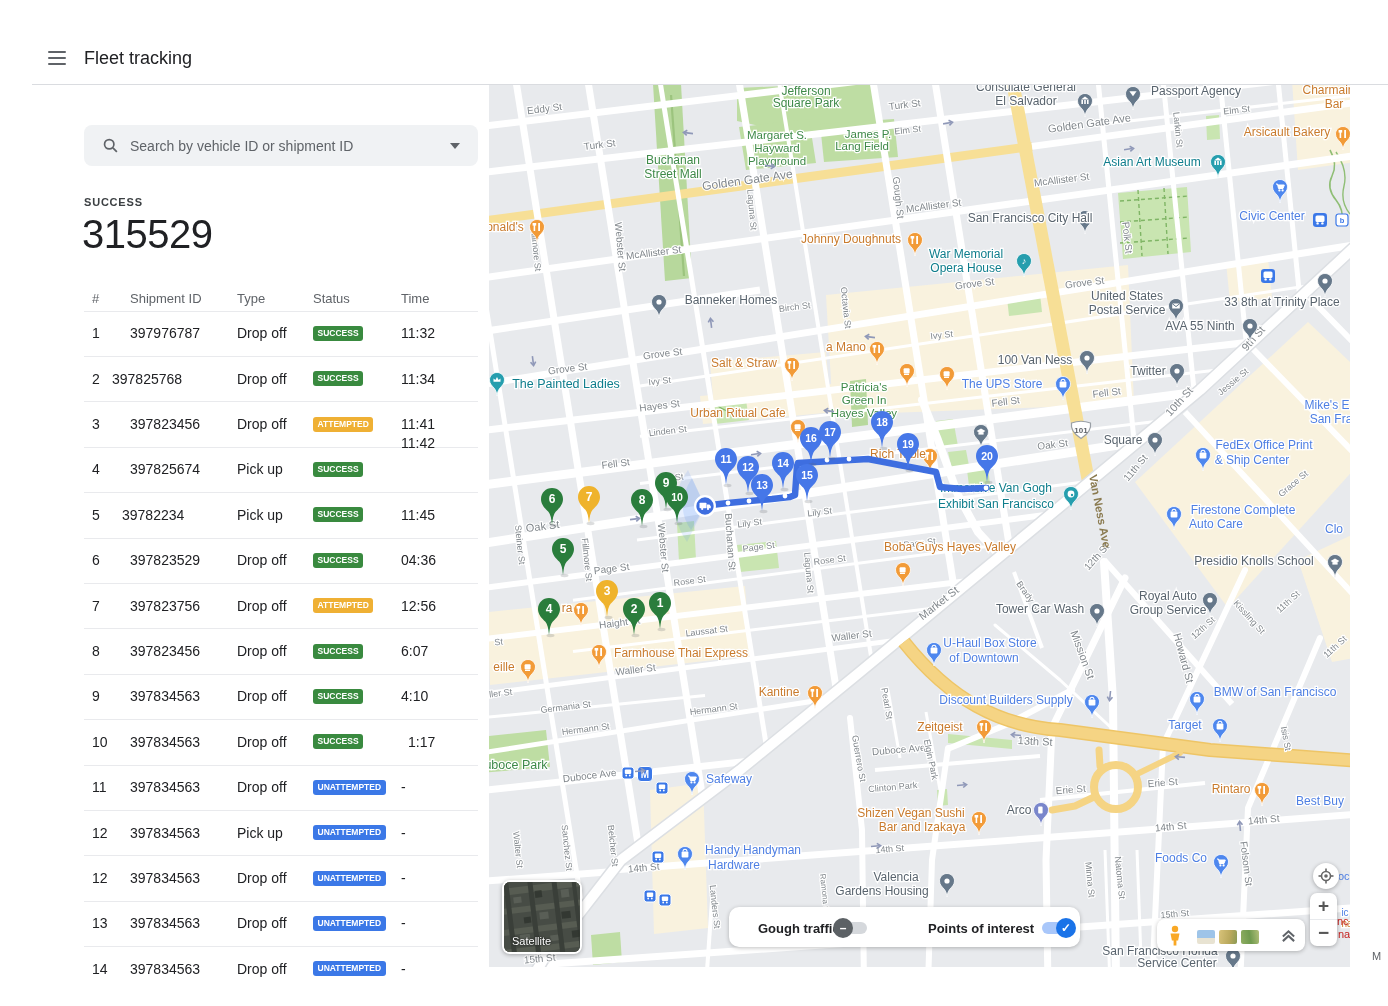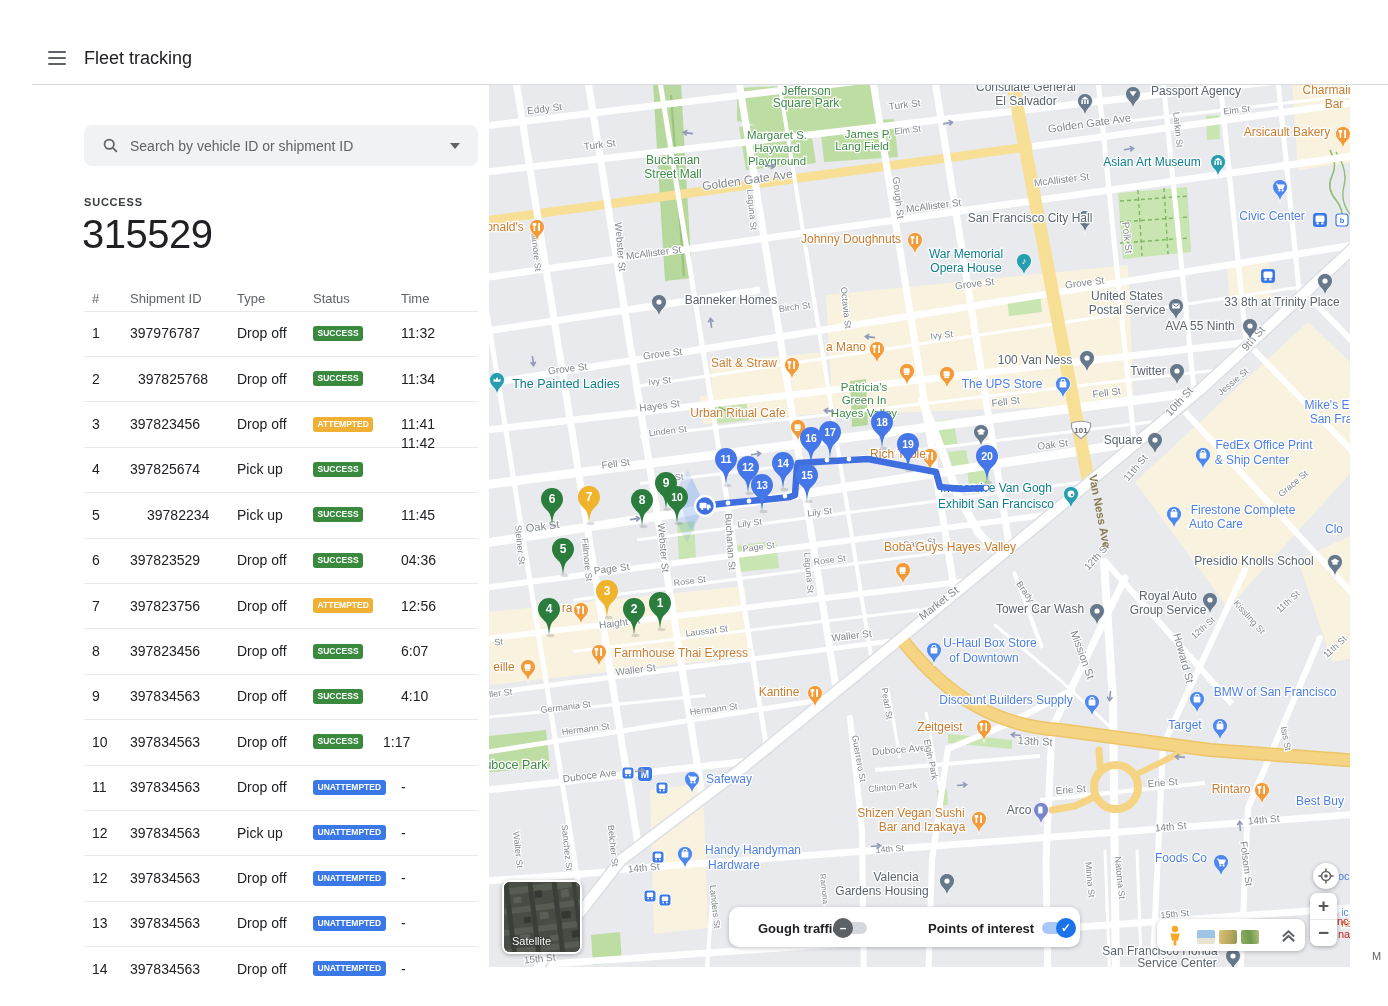--- a/index.html
+++ b/index.html
@@ -59,39 +59,39 @@
 <div class="hc" style="left:313px">Status</div>
 <div class="hc" style="left:401px">Time</div>
 <div class="sep" style="top:310.5px"></div>
 <div class="rc" style="top:325.2px;left:92px;width:24px">1</div>
 <div class="rc" style="top:325.2px;left:130px">397976787</div>
 <div class="rc" style="top:325.2px;left:237px">Drop off</div>
 <div class="badge" style="top:325.7px;left:313px;background:#398a3f">SUCCESS</div>
 <div class="rc" style="top:325.2px;left:401px">11:32</div>
 <div class="sep" style="top:355.9px"></div>
 <div class="rc" style="top:370.6px;left:92px;width:24px">2</div>
-<div class="rc" style="top:370.6px;left:138px">397825768</div>
+<div class="rc" style="top:370.6px;left:112px">397825768</div>
 <div class="rc" style="top:370.6px;left:237px">Drop off</div>
 <div class="badge" style="top:371.1px;left:313px;background:#398a3f">SUCCESS</div>
 <div class="rc" style="top:370.6px;left:401px">11:34</div>
 <div class="sep" style="top:401.3px"></div>
 <div class="rc" style="top:416.0px;left:92px;width:24px">3</div>
 <div class="rc" style="top:416.0px;left:130px">397823456</div>
 <div class="rc" style="top:416.0px;left:237px">Drop off</div>
 <div class="badge" style="top:416.5px;left:313px;background:#efb034">ATTEMPTED</div>
 <div class="rc" style="top:416.0px;left:401px">11:41</div>
 <div class="sep" style="top:446.7px"></div>
 <div class="rc" style="top:461.4px;left:92px;width:24px">4</div>
 <div class="rc" style="top:461.4px;left:130px">397825674</div>
 <div class="rc" style="top:461.4px;left:237px">Pick up</div>
 <div class="badge" style="top:461.9px;left:313px;background:#398a3f">SUCCESS</div>
 <div class="rc" style="top:435px;left:401px">11:42</div>
 <div class="sep" style="top:492.1px"></div>
 <div class="rc" style="top:506.8px;left:92px;width:24px">5</div>
-<div class="rc" style="top:506.8px;left:147px">39782234</div>
+<div class="rc" style="top:506.8px;left:122px">39782234</div>
 <div class="rc" style="top:506.8px;left:237px">Pick up</div>
 <div class="badge" style="top:507.3px;left:313px;background:#398a3f">SUCCESS</div>
 <div class="rc" style="top:506.8px;left:401px">11:45</div>
 <div class="sep" style="top:537.5px"></div>
 <div class="rc" style="top:552.2px;left:92px;width:24px">6</div>
 <div class="rc" style="top:552.2px;left:130px">397823529</div>
 <div class="rc" style="top:552.2px;left:237px">Drop off</div>
 <div class="badge" style="top:552.7px;left:313px;background:#398a3f">SUCCESS</div>
 <div class="rc" style="top:552.2px;left:401px">04:36</div>
 <div class="sep" style="top:582.9px"></div>
@@ -110,21 +110,21 @@
 <div class="rc" style="top:688.4px;left:92px;width:24px">9</div>
 <div class="rc" style="top:688.4px;left:130px">397834563</div>
 <div class="rc" style="top:688.4px;left:237px">Drop off</div>
 <div class="badge" style="top:688.9px;left:313px;background:#398a3f">SUCCESS</div>
 <div class="rc" style="top:688.4px;left:401px">4:10</div>
 <div class="sep" style="top:719.1px"></div>
 <div class="rc" style="top:733.8px;left:92px;width:24px">10</div>
 <div class="rc" style="top:733.8px;left:130px">397834563</div>
 <div class="rc" style="top:733.8px;left:237px">Drop off</div>
 <div class="badge" style="top:734.3px;left:313px;background:#398a3f">SUCCESS</div>
-<div class="rc" style="top:733.8px;left:383px">1:17</div>
+<div class="rc" style="top:733.8px;left:408px">1:17</div>
 <div class="sep" style="top:764.5px"></div>
 <div class="rc" style="top:779.2px;left:92px;width:24px">11</div>
 <div class="rc" style="top:779.2px;left:130px">397834563</div>
 <div class="rc" style="top:779.2px;left:237px">Drop off</div>
 <div class="badge" style="top:779.7px;left:313px;background:#3b78e7">UNATTEMPTED</div>
 <div class="rc" style="top:779.2px;left:401px">-</div>
 <div class="sep" style="top:809.9px"></div>
 <div class="rc" style="top:824.6px;left:92px;width:24px">12</div>
 <div class="rc" style="top:824.6px;left:130px">397834563</div>
 <div class="rc" style="top:824.6px;left:237px">Pick up</div>

